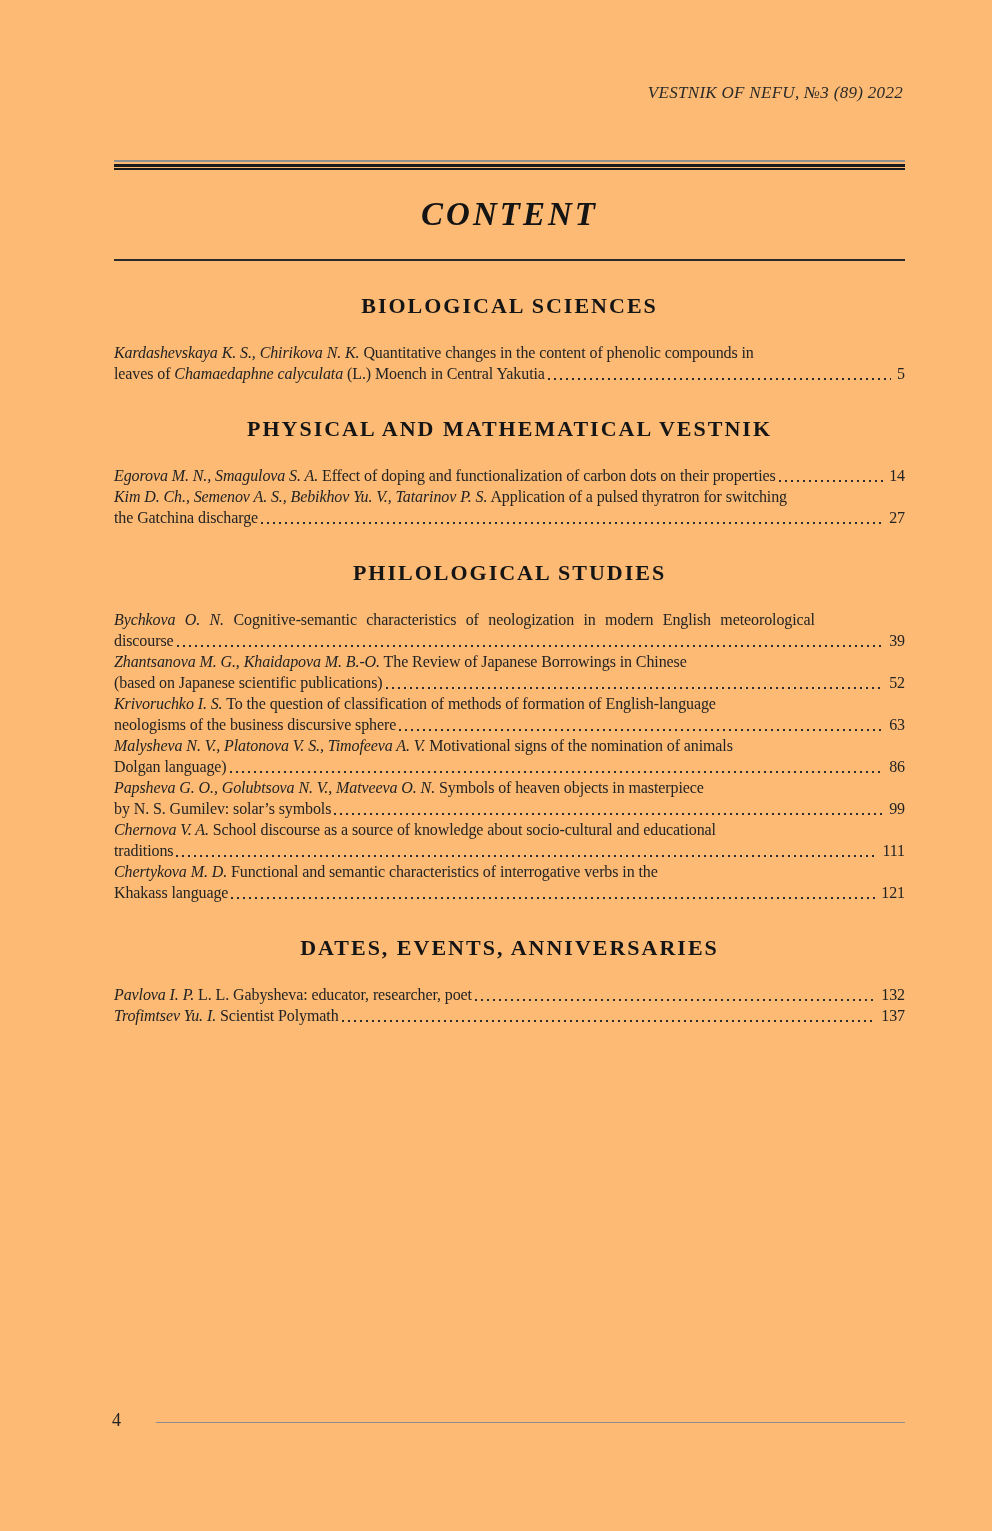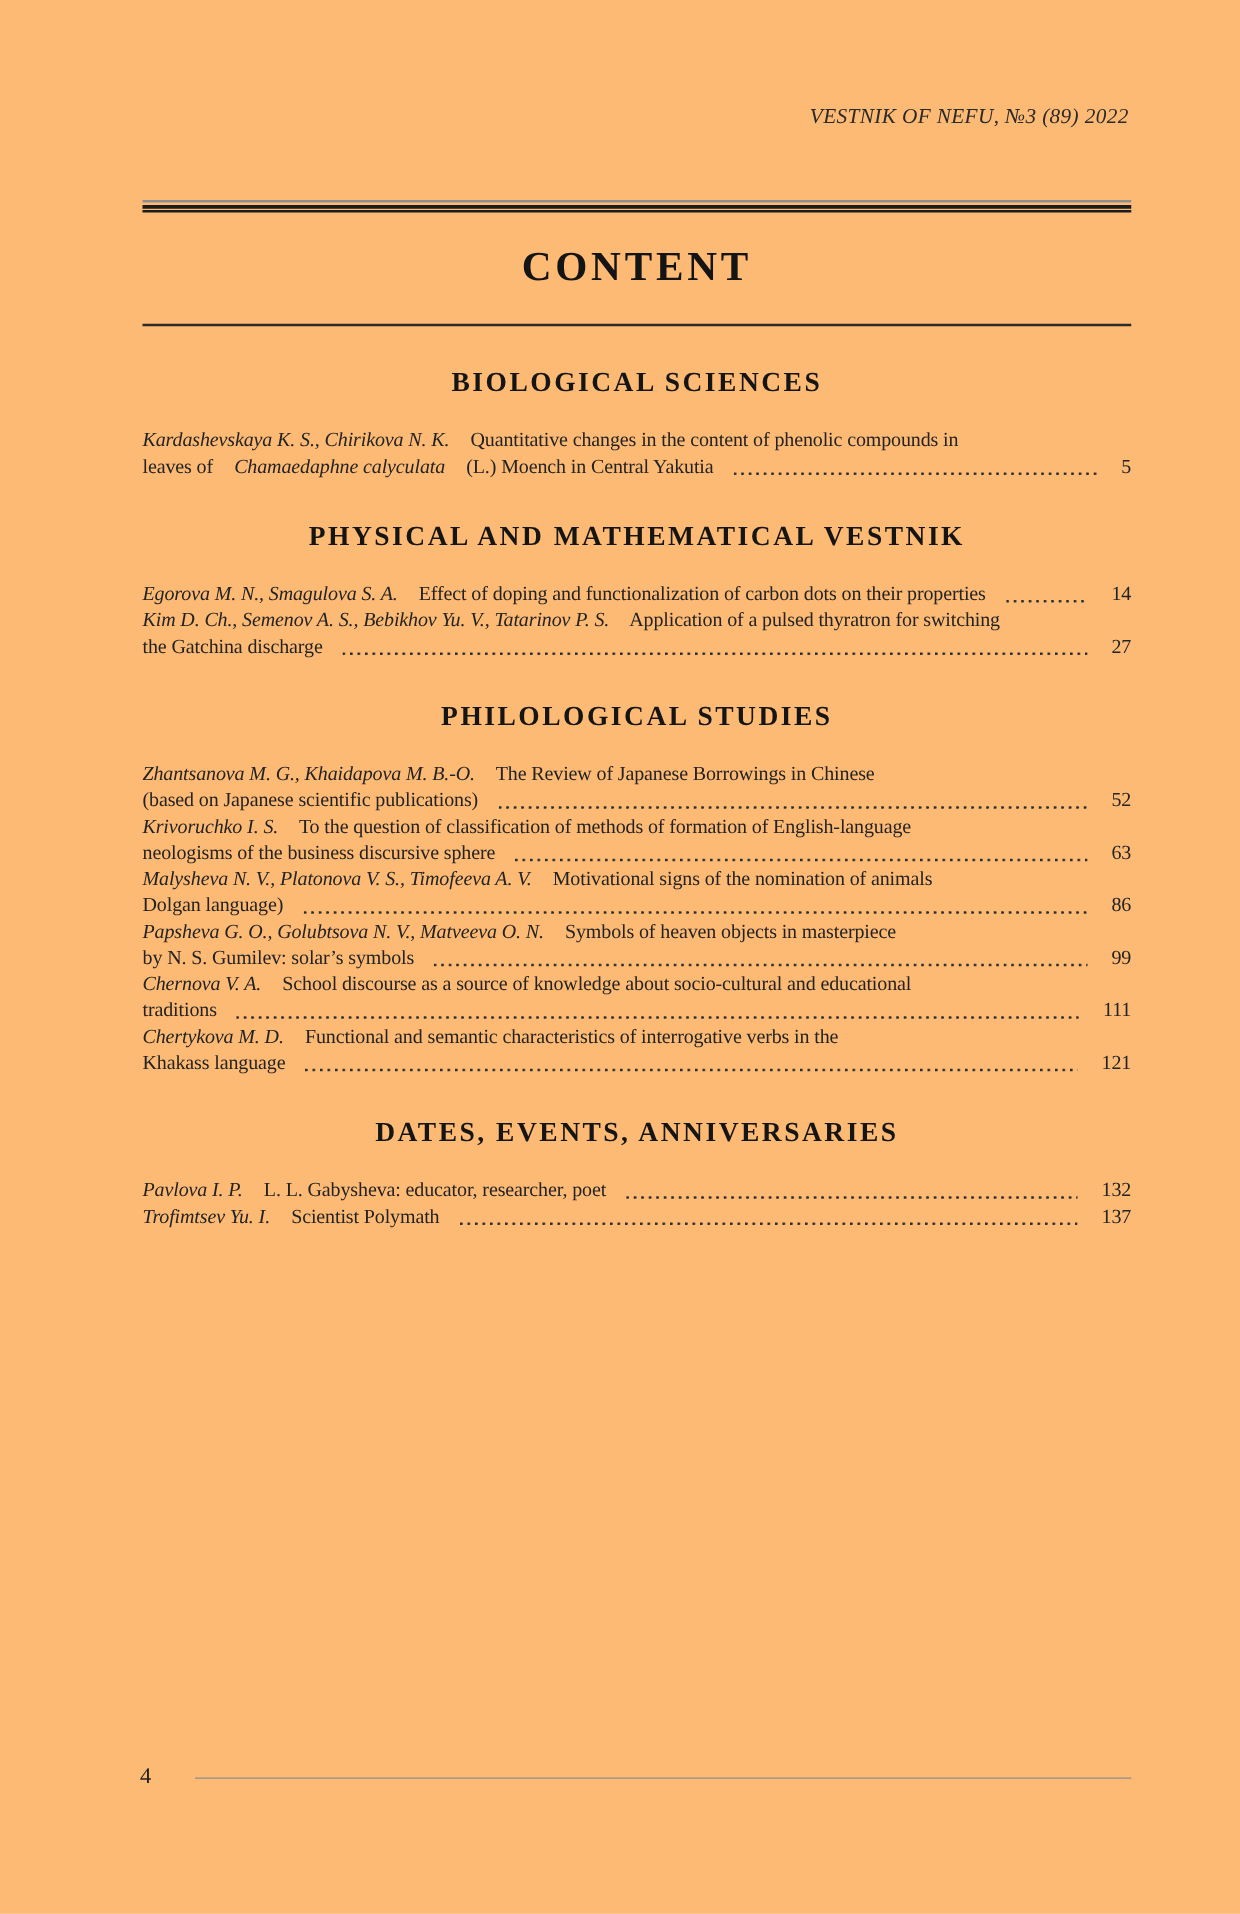--- a/index.html
+++ b/index.html
@@ -24,40 +24,40 @@
   .rule-top .r1 { height: 2px; background: #8f8f8f; }
   .rule-top .gap1 { height: 2px; }
   .rule-top .r2 { height: 3px; background: #1b1b1b; }
   .rule-top .gap2 { height: 1px; }
   .rule-top .r3 { height: 2px; background: #1b1b1b; }
 
   .content-title {
     margin: 25px 0 0 0;
     font-size: 33px; line-height: 38px;
     font-weight: bold; text-align: center;
-    letter-spacing: 3px; color: #141414;
+    letter-spacing: 3px; color: #141414; font-style: italic;
   }
 
   .rule-single { margin-top: 26px; height: 2px; background: #2a2a2a; }
 
   .section-title {
     margin: 33px 0 0 0;
     font-size: 22px; line-height: 24px;
     font-weight: bold; text-align: center;
     letter-spacing: 2px; color: #151515;
     white-space: nowrap;
   }
   .toc-section:first-child .section-title { }
   .entries { margin-top: 24px; }
 
   .entry { font-size: 16px; color: #232323; }
   .line {
     display: flex; align-items: flex-end;
     height: 21px; line-height: 21px;
-    white-space: pre; letter-spacing: -0.1px; gap: 13px;
+    white-space: pre; letter-spacing: -0.1px;
   }
   .line .it { font-style: italic; }
   .line .rm { font-style: normal; }
 
   .leader { flex: 1 1 auto; position: relative; margin: 0 1px; min-width: 8px; align-self: stretch; }
   .leader::after {
     content: "";
     position: absolute; left: 2px; right: 2px; bottom: 4px; height: 2px;
     background-image: radial-gradient(circle at 1px 1px, #2d2d2d 0.95px, transparent 1.35px);
     background-size: 6px 2px;
@@ -108,20 +108,24 @@
             <div class="entry">
               <div class="line"><span class="it">Kim D. Ch., Semenov A. S., Bebikhov Yu. V., Tatarinov P. S.</span><span class="rm"> Application of a pulsed thyratron for switching</span></div>
               <div class="line"><span class="rm">the Gatchina discharge</span><span class="leader"></span><span class="pagenum">27</span></div>
             </div>
           </div>
         </div>
         <div class="toc-section">
           <h2 class="section-title">PHILOLOGICAL STUDIES</h2>
           <div class="entries">
             <div class="entry">
+              <div class="line" style="word-spacing: 5.5px;"><span class="it">Bychkova O. N.</span><span class="rm"> Cognitive-semantic characteristics of neologization in modern English meteorological</span></div>
+              <div class="line"><span class="rm">discourse</span><span class="leader"></span><span class="pagenum">39</span></div>
+            </div>
+            <div class="entry">
               <div class="line"><span class="it">Zhantsanova M. G., Khaidapova M. B.-O.</span><span class="rm"> The Review of Japanese Borrowings in Chinese</span></div>
               <div class="line"><span class="rm">(based on Japanese scientific publications)</span><span class="leader"></span><span class="pagenum">52</span></div>
             </div>
             <div class="entry">
               <div class="line"><span class="it">Krivoruchko I. S.</span><span class="rm"> To the question of classification of methods of formation of English-language</span></div>
               <div class="line"><span class="rm">neologisms of the business discursive sphere</span><span class="leader"></span><span class="pagenum">63</span></div>
             </div>
             <div class="entry">
               <div class="line"><span class="it">Malysheva N. V., Platonova V. S., Timofeeva A. V.</span><span class="rm"> Motivational signs of the nomination of animals</span></div>
               <div class="line"><span class="rm">Dolgan language)</span><span class="leader"></span><span class="pagenum">86</span></div>

